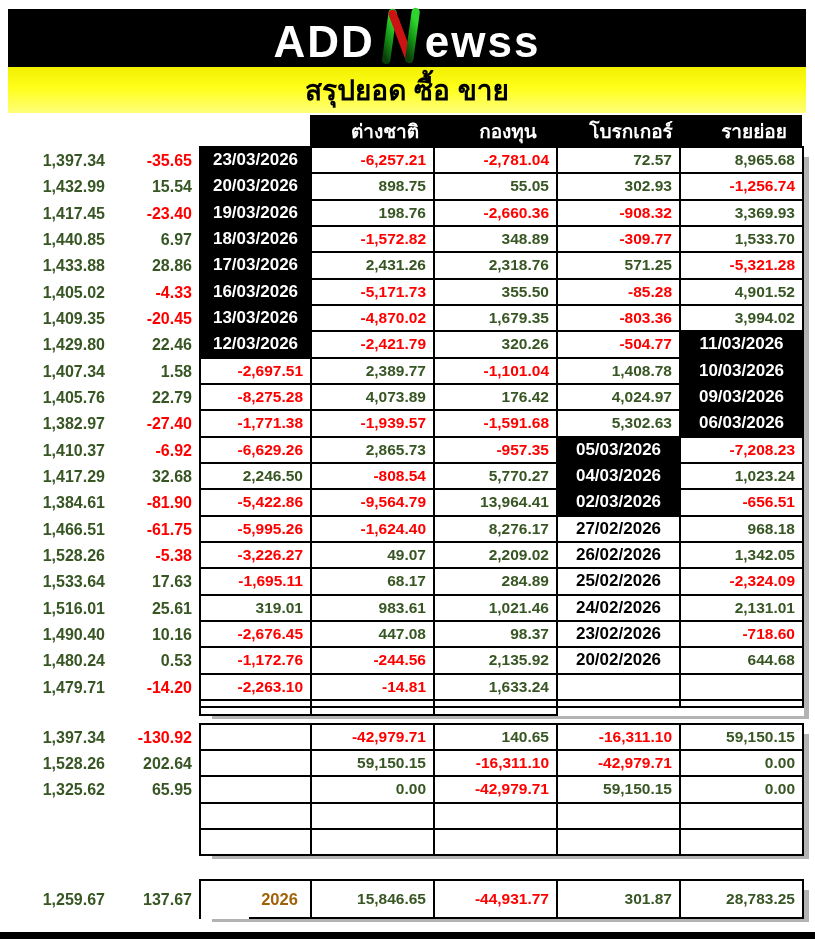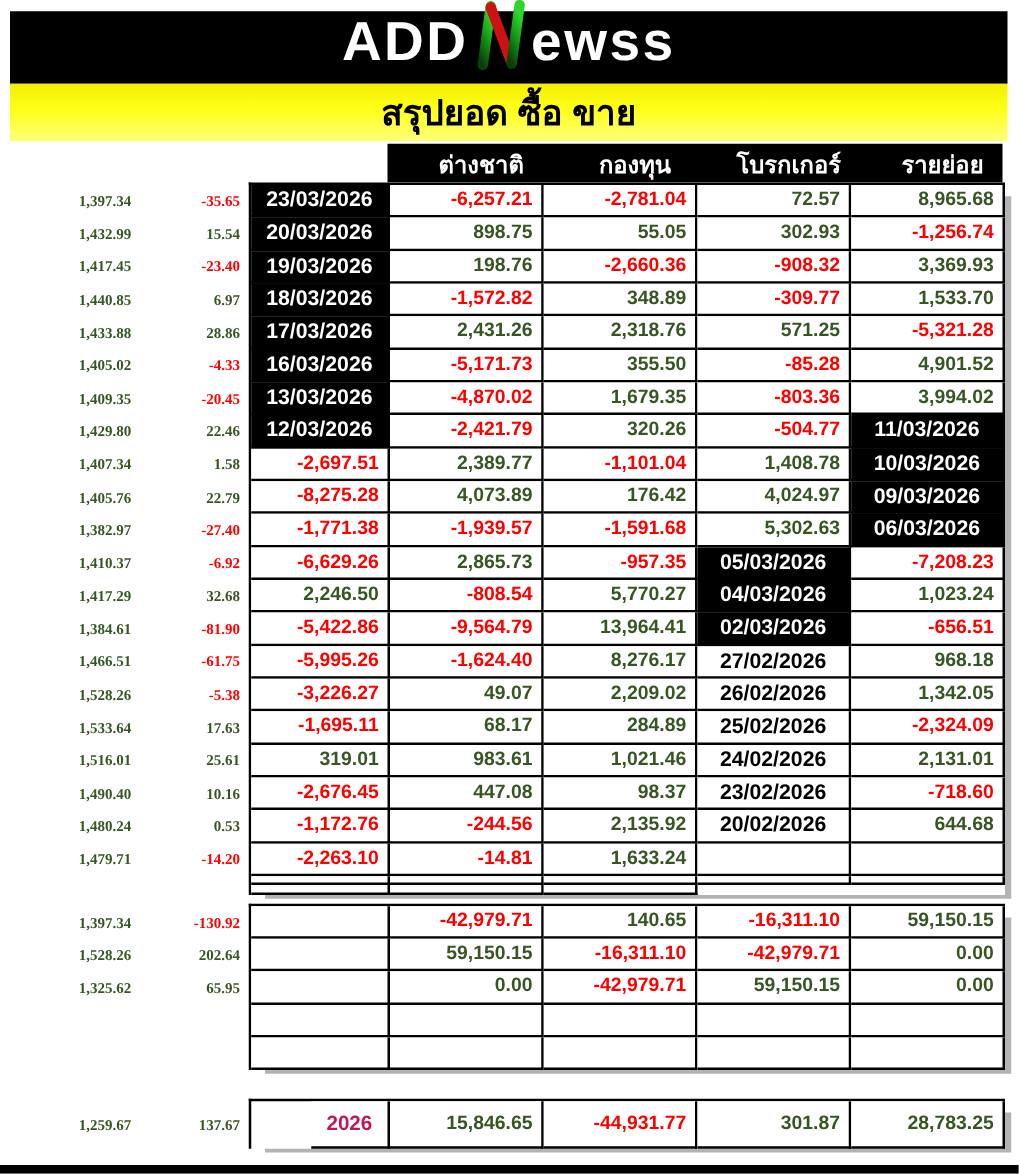--- a/index.html
+++ b/index.html
@@ -6,21 +6,21 @@
   body{
     width:815px;height:939px;position:relative;background:#ffffff;
     font-family:"Liberation Sans",sans-serif;font-weight:bold;
     -webkit-font-smoothing:antialiased;overflow:hidden;
   }
   .page{position:absolute;inset:0;background:#fff;}
 
   
   .top-banner{
     position:absolute;left:8px;top:9px;width:798px;height:58px;background:var(--banner,#000);
-    display:flex;align-items:flex-end;justify-content:center;
+    display:flex;align-items:flex-start;justify-content:center;
   }
   .logo{color:#fff;font-size:44px;font-weight:bold;letter-spacing:2px;display:flex;align-items:center;line-height:1;}
   .logo .lg-n{margin:0 1px;display:block;position:relative;top:-2px;}
 
   
   .title-banner{
     position:absolute;left:8px;top:67px;width:798px;height:46px;
     background:linear-gradient(180deg,#f2ef00 0%,#ffff1a 45%,#ffff7a 100%);
     display:flex;align-items:center;justify-content:center;
     color:#000;font-size:28px;
@@ -31,41 +31,41 @@
     position:absolute;left:310px;top:115px;width:492px;height:31px;background:var(--banner,#000);
     display:grid;grid-template-columns:repeat(4,123px);
   }
   .hcell{color:#fff;font-size:19px;display:flex;align-items:center;justify-content:center;padding-left:27px;}
 
   
   .left-block{position:absolute;display:grid;grid-template-columns:105px 87px;}
   #daily-left{left:0;top:148px;grid-auto-rows:26.33px;}
   #monthly-left{left:0;top:725px;grid-auto-rows:26.2px;}
   #year-left{left:0;top:881px;grid-auto-rows:38px;}
-  .left-block .cell{display:flex;align-items:center;justify-content:flex-end;font-size:12px;font-family:Liberation Serif, serif;}
+  .left-block .cell{display:flex;align-items:center;justify-content:flex-end;font-size:16px;}
 
   
   .tbl{
     position:absolute;left:199px;background:#fff;
     border-top:2px solid #000;border-left:2px solid #000;
     display:grid;grid-template-columns:111px 123px 123px 123px 123px;
     box-shadow:9px 7px 0 -4px var(--shadow,#b3b3b3);
   }
   #daily-table{top:146px;grid-template-rows:repeat(21,26.33px) 7.5px 7.5px;}
   #monthly-table{top:723px;grid-template-rows:repeat(5,26.2px);}
   #year-table{top:879px;grid-template-rows:38px;}
   .tbl .cell{
     box-sizing:border-box;border-right:2px solid #000;border-bottom:2px solid #000;
     display:flex;align-items:center;background:#fff;
   }
   .val{justify-content:flex-end;padding-right:7px;font-size:15.5px;}
   .date{justify-content:center;font-size:17px;color:#000;}
   .date.dark{background:#000;color:#fff;}
   .mlabel{background:#000;color:#fff;justify-content:center;font-size:15.5px;}
-  .ylabel{justify-content:center;font-size:16.5px;color:#be185d;margin-left:48px;}
+  .ylabel{justify-content:center;font-size:16.5px;color:#a16207;margin-left:48px;}
 
   .pos{color:var(--pos,#375623);}
   .neg{color:var(--neg,#ff0000);}
 
   .bottom-bar{position:absolute;left:0;top:932px;width:815px;height:7px;background:var(--banner,#000);}
 </style>
 </head>
 <body>
 
 <div class="page">

